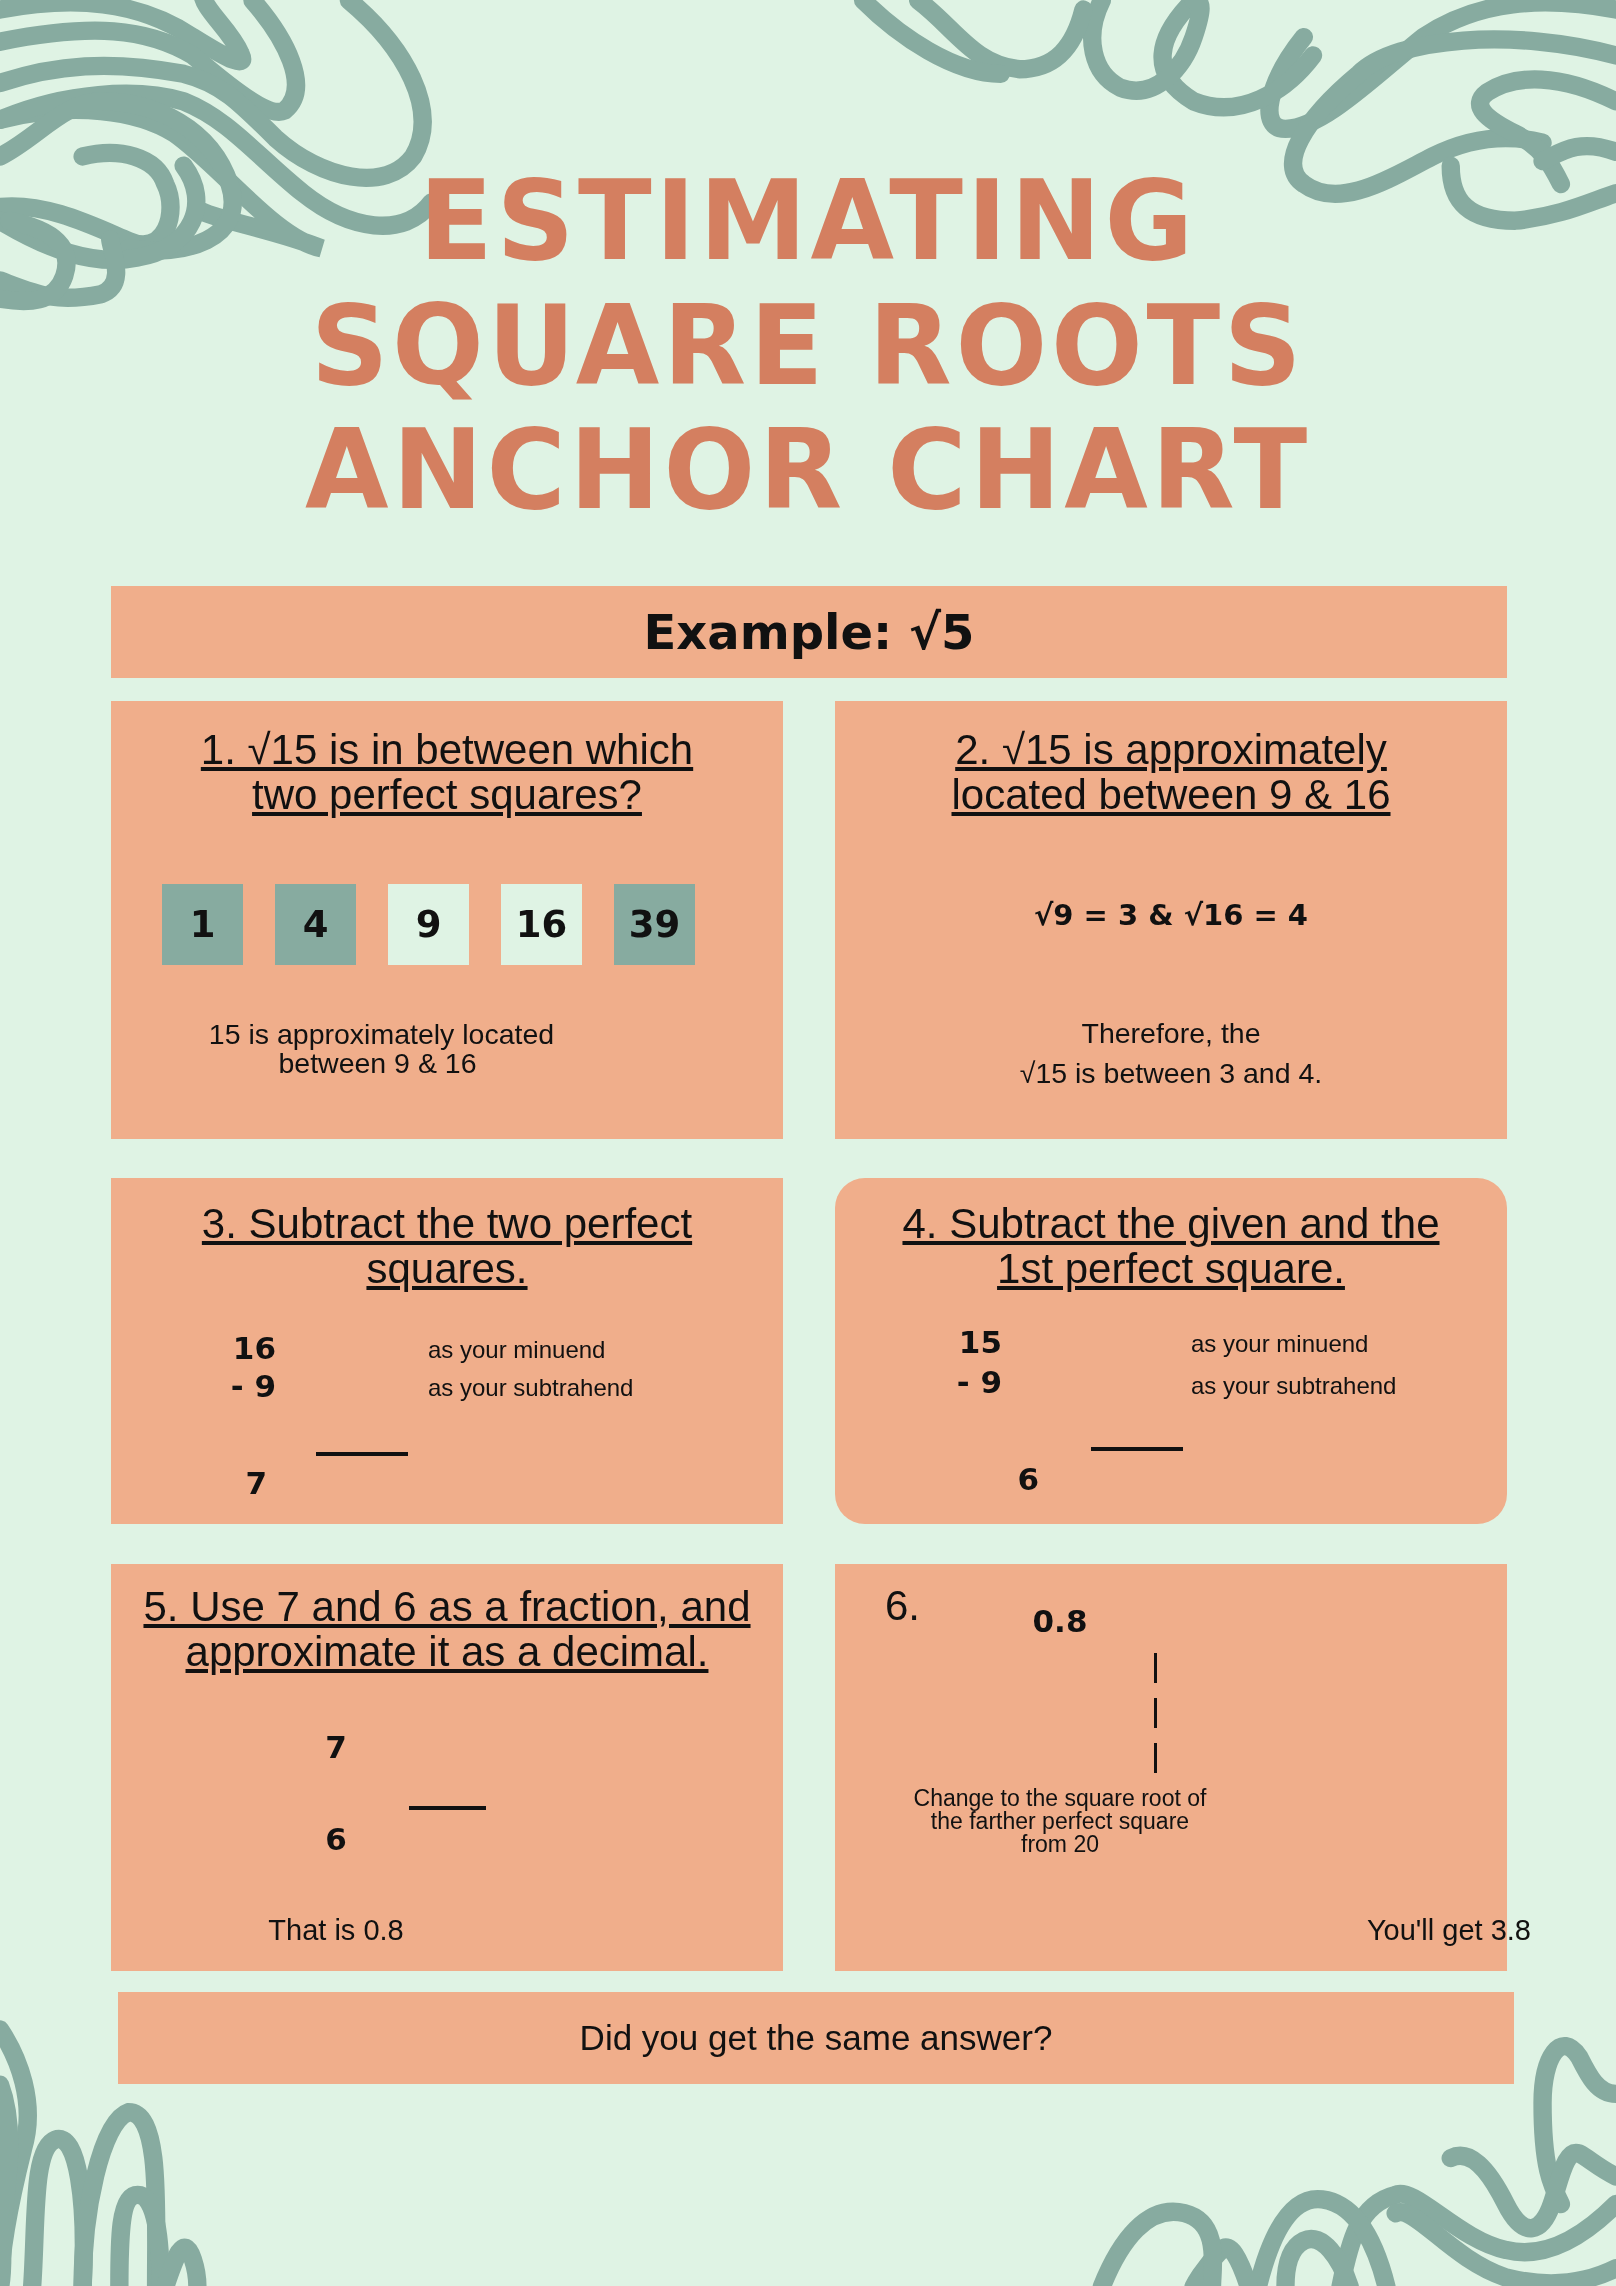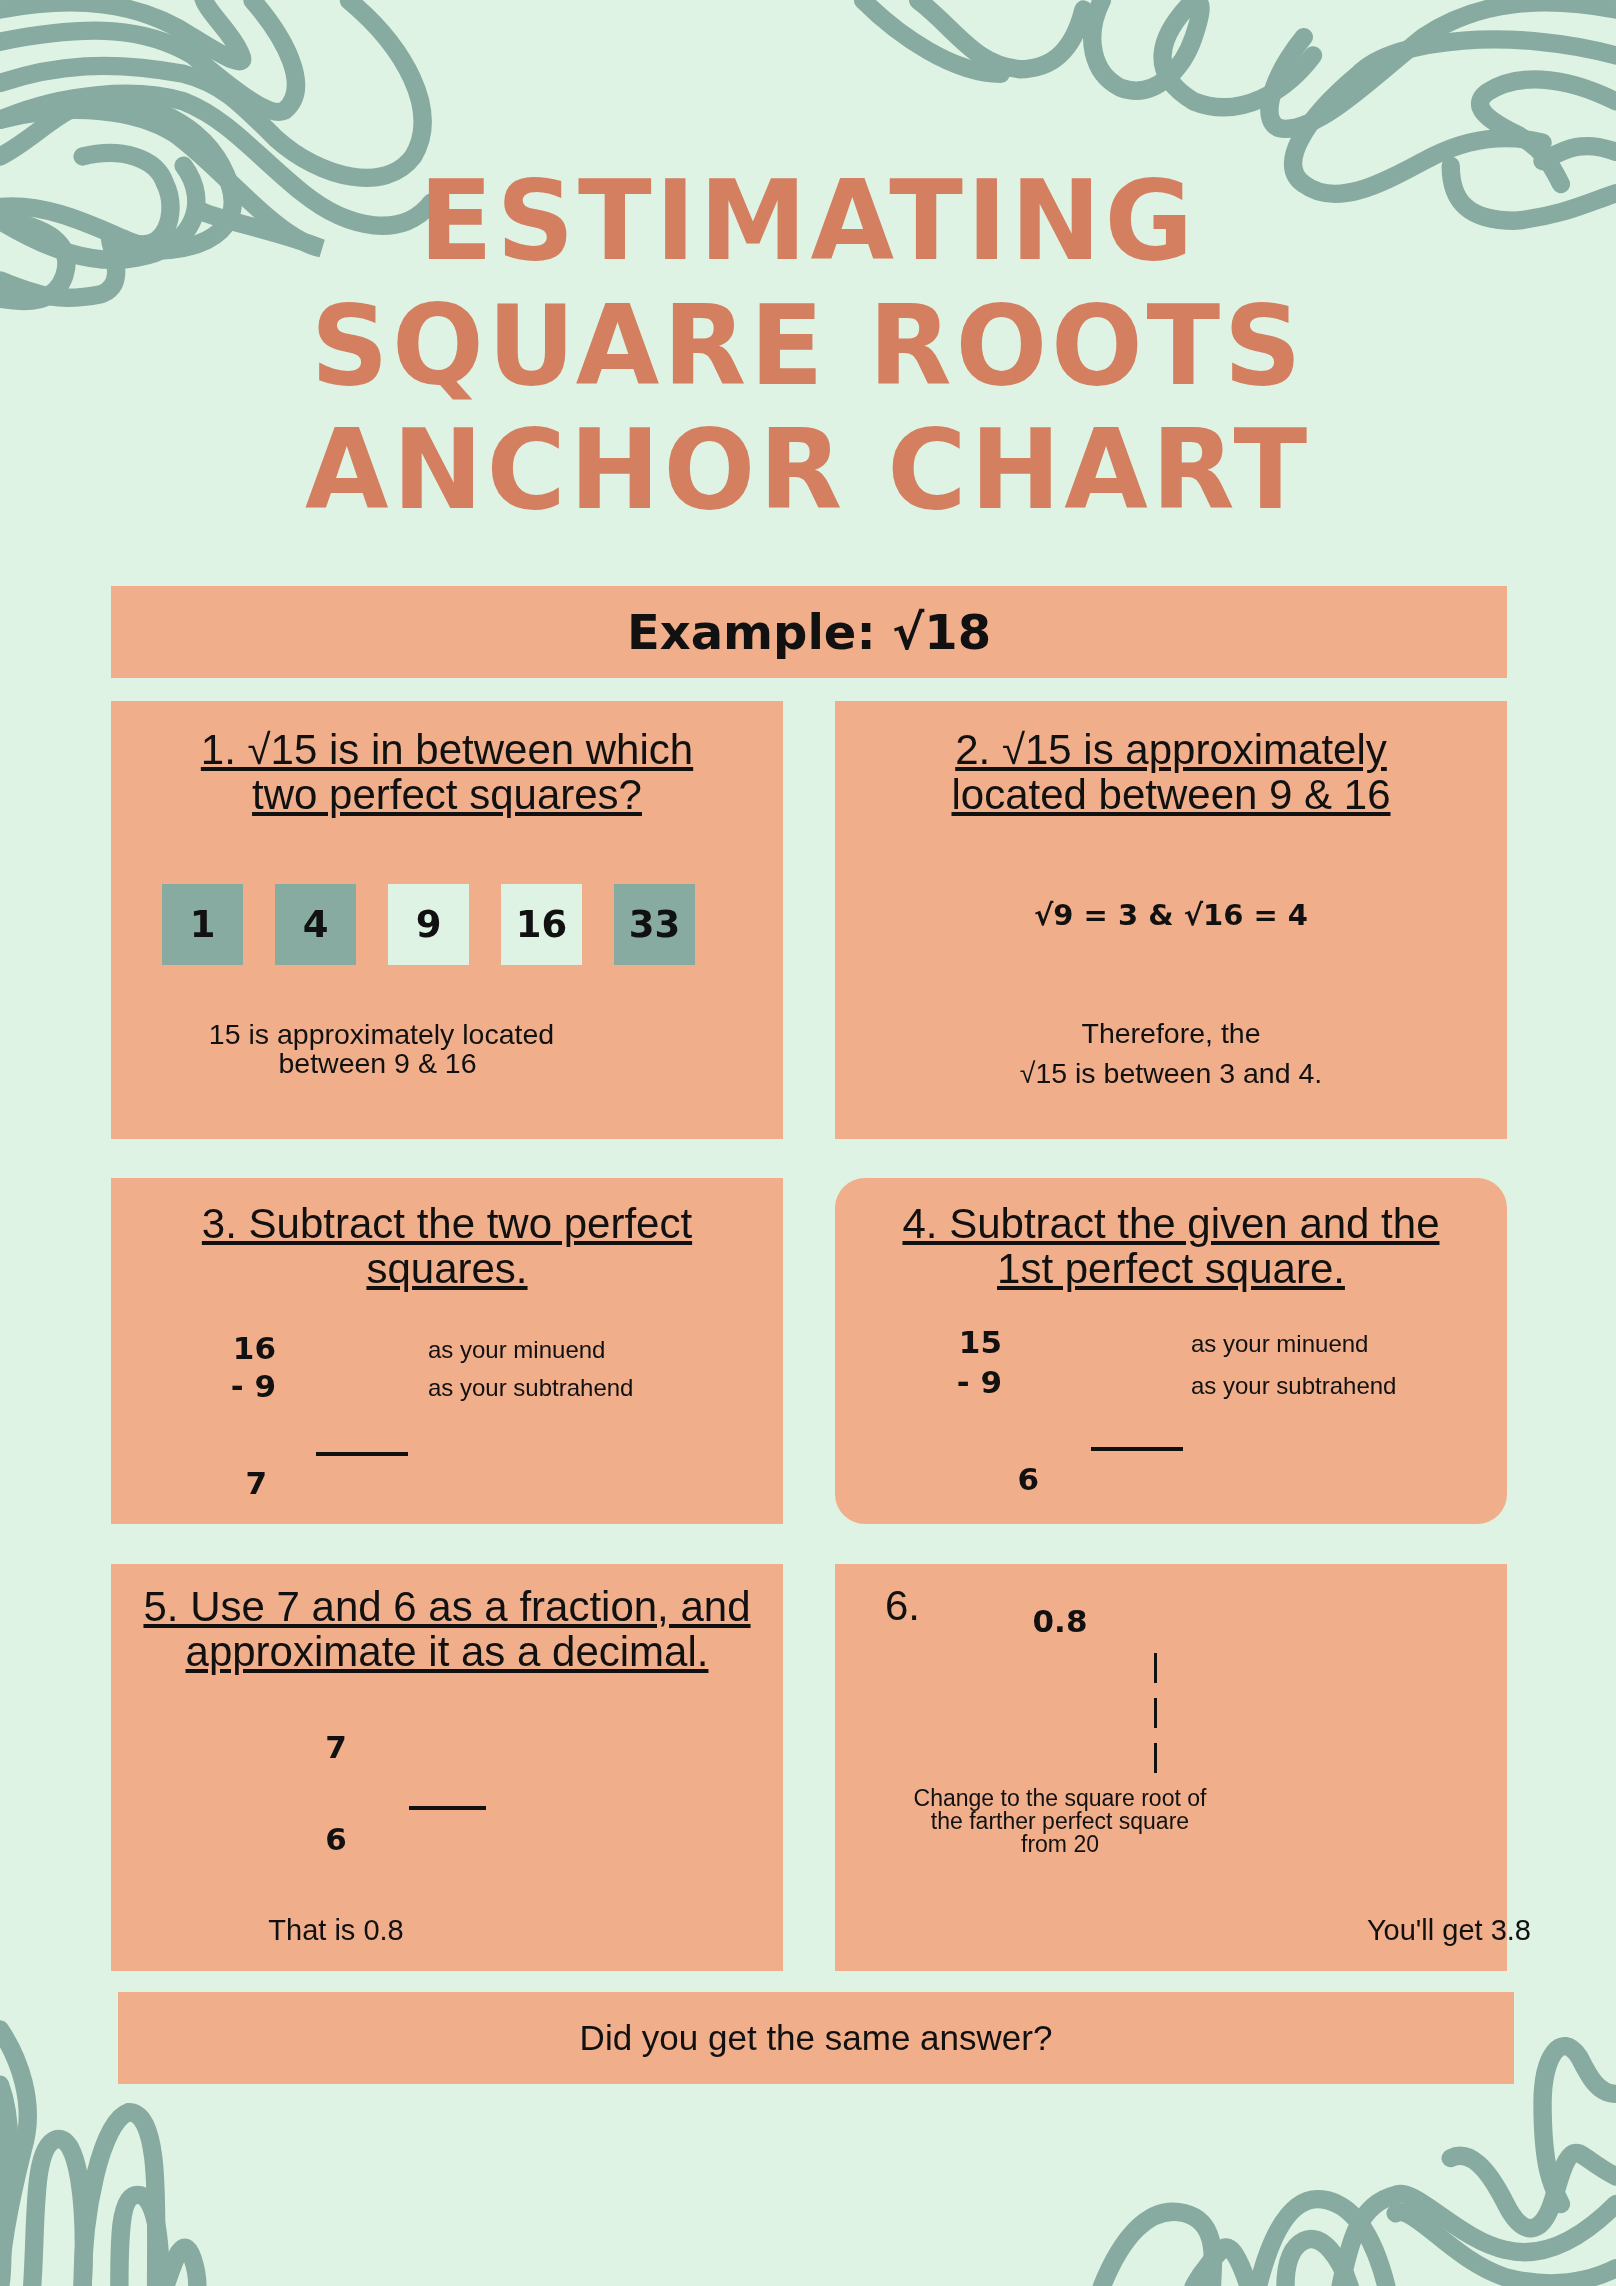--- a/index.html
+++ b/index.html
@@ -88,34 +88,34 @@
   </g>
 </svg>
 
 <div class="title">
   <div>ESTIMATING</div>
   <div>SQUARE ROOTS</div>
   <div>ANCHOR CHART</div>
 </div>
 
 <div class="box banner">
-  <span>Example: √18</span>
+  <span>Example: √5</span>
 </div>
 
 <div class="box card c1">
   <div class="heading" style="top:26px;">
     <div>1. √15 is in between which</div>
     <div>two perfect squares?</div>
   </div>
   <div class="squares">
     <div class="sq teal">1</div>
     <div class="sq teal">4</div>
     <div class="sq light">9</div>
     <div class="sq light">16</div>
-    <div class="sq teal">33</div>
+    <div class="sq teal">39</div>
   </div>
   <div class="abs small" style="top:319px; left:0; width:672px; text-align:center; font-size:28.5px; line-height:29px;">
     <div style="width:533px; margin-left:4px;">15 is approximately located</div>
     <div style="width:533px;">between 9 &amp; 16</div>
   </div>
 </div>
 
 <div class="box card c2">
   <div class="heading" style="top:26px;">
     <div>2. √15 is approximately</div>

